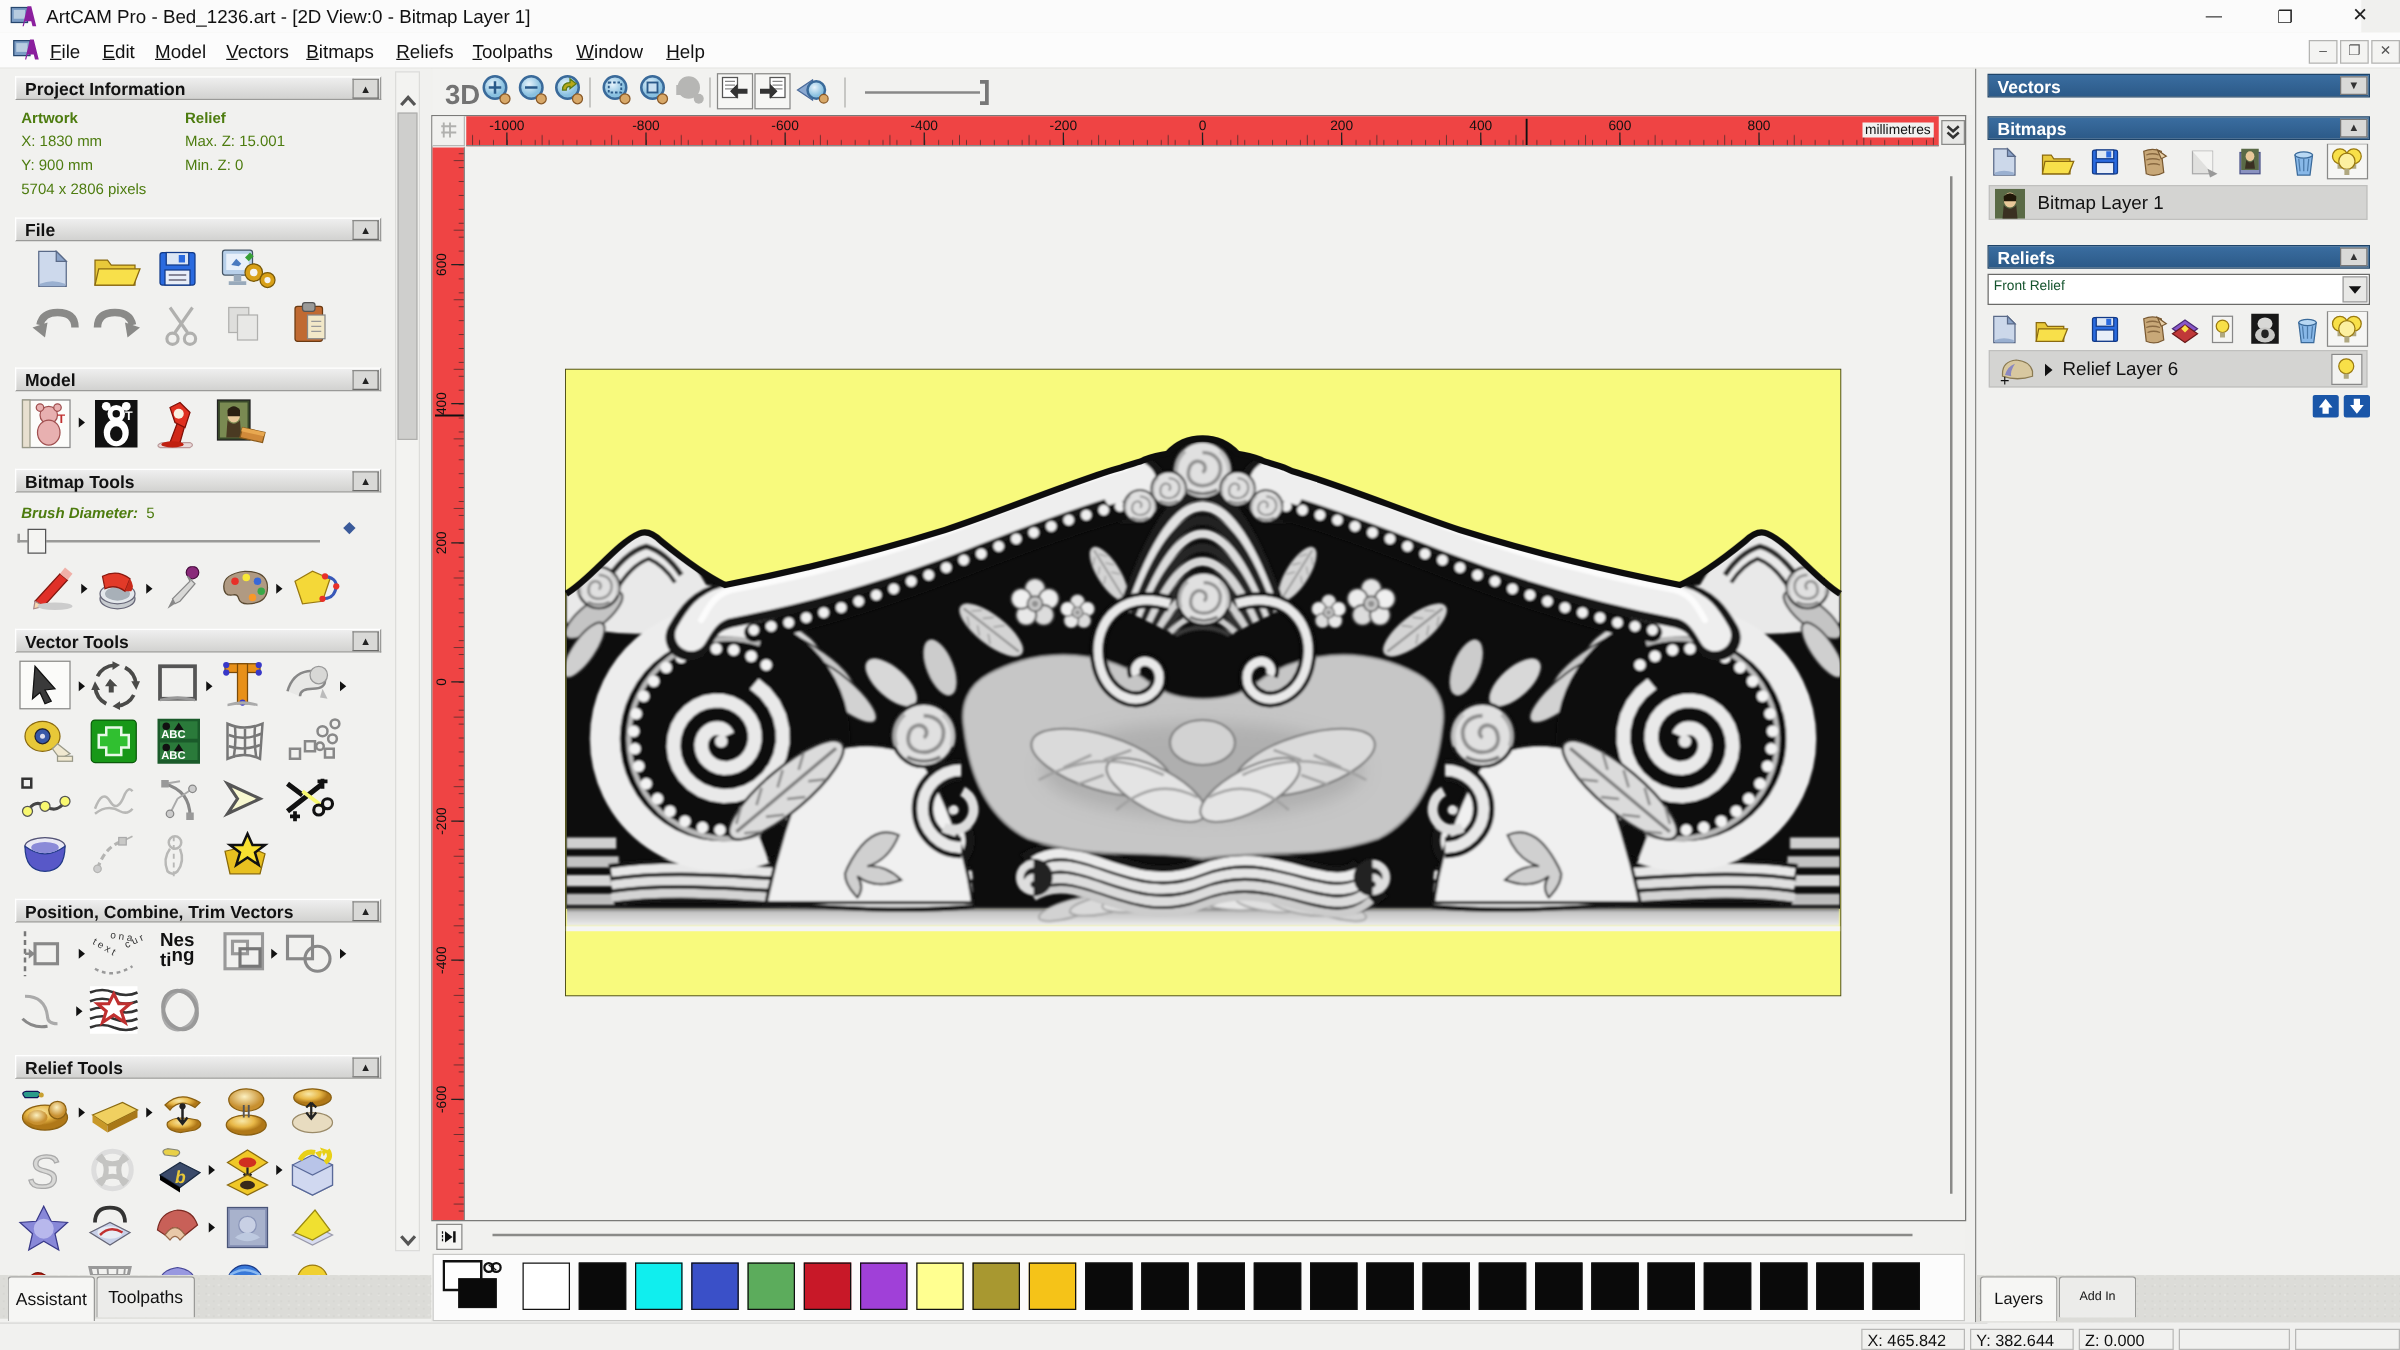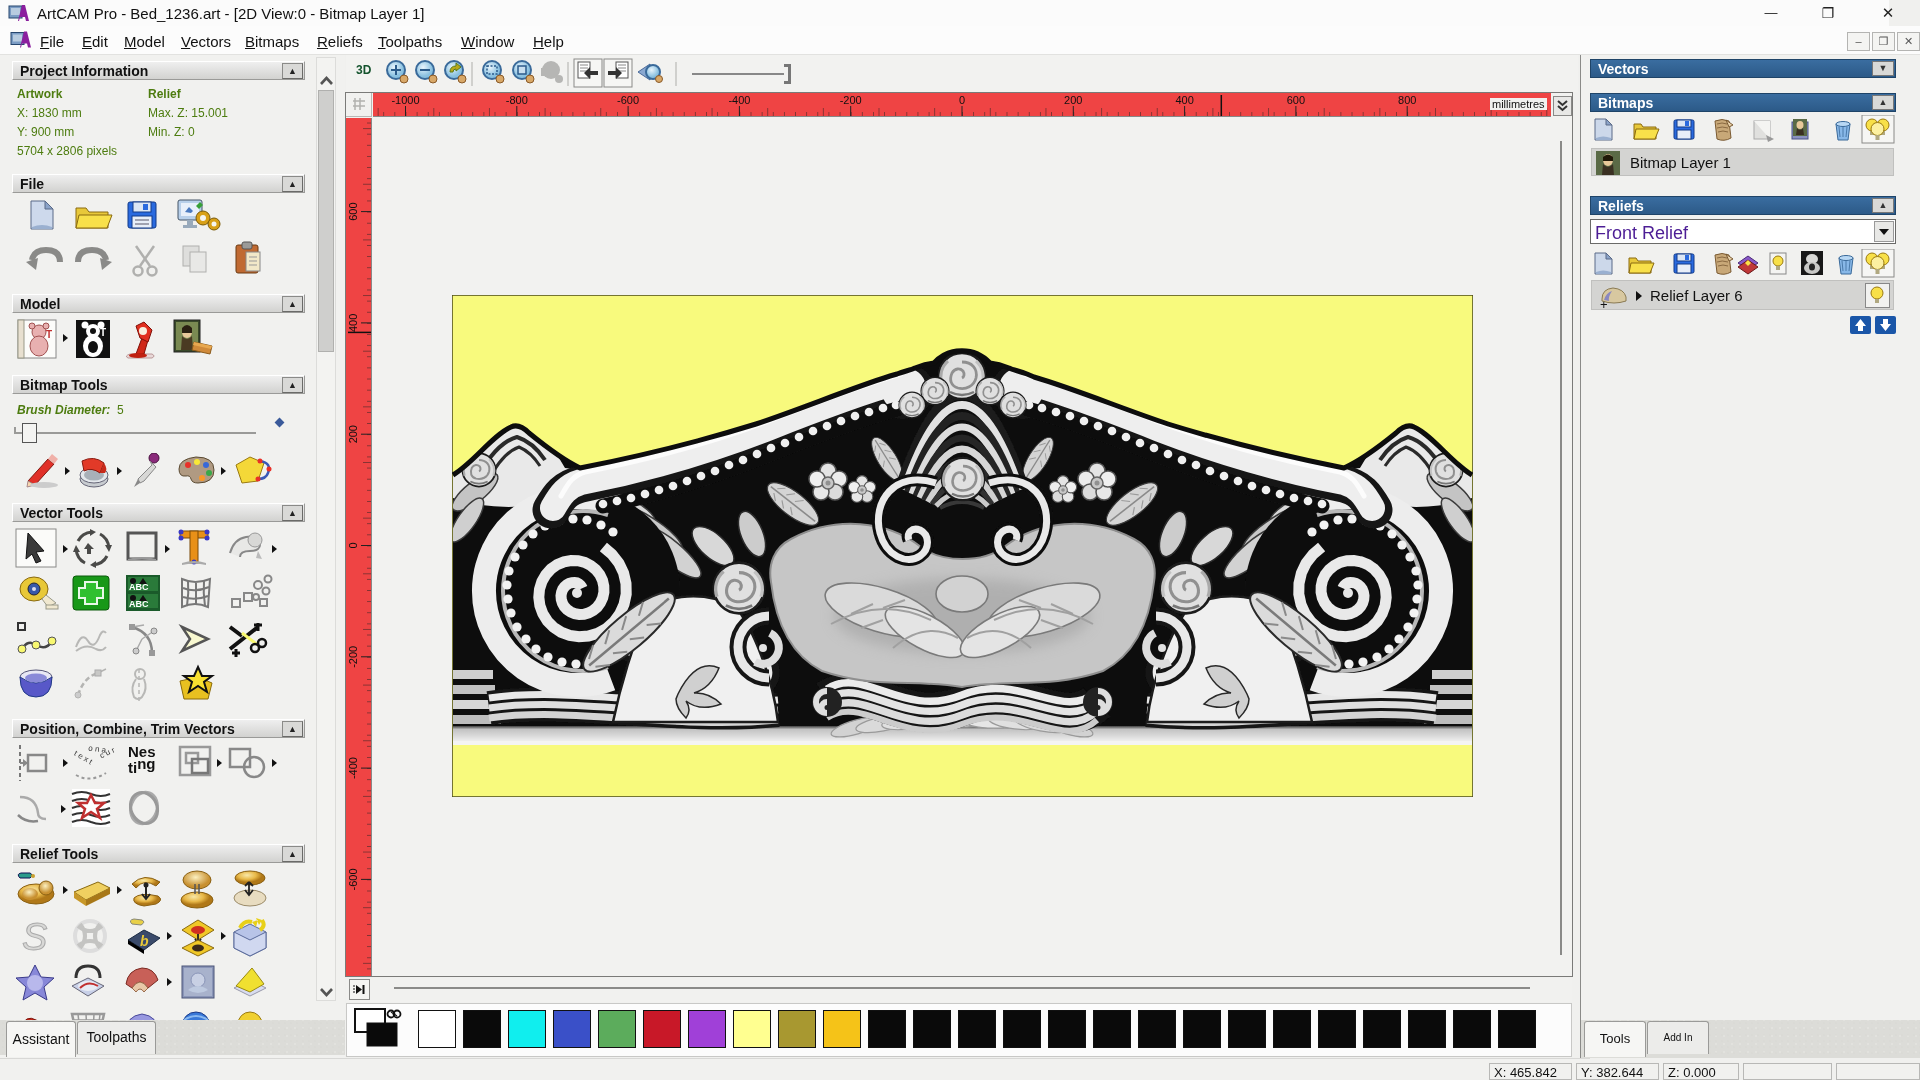--- a/index.html
+++ b/index.html
@@ -609,21 +609,21 @@
           <path d="M2 3 L7.5 9 L13 3" fill="none" stroke="#555" stroke-width="2.6"></path>
         </svg>
     </div>
     <div class="texture" style="left:0;top:965px;width:345px;height:38px"></div>
     <div class="tab sel" style="left:6px;top:966px;width:70px;height:36px;line-height:34px">Assistant</div>
     <div class="tab" style="left:77px;top:966px;width:79px;height:33px;line-height:31px">Toolpaths</div>
     <div class="abs" style="left:0;top:1000px;width:345px;height:3px;background:#f1f1ef"></div>
   </div>
 
   <div class="abs" id="cantool">
-    <div class="abs" style="left:10px;top:8px;font-size:12px;font-weight:bold;color:#14532d">3D</div>
+    <div class="abs" style="left:10px;top:8px;font-size:22px;font-weight:bold;color:#737373">3D</div>
     <svg class="icon" style="left:38px;top:3px" width="460" height="33" viewBox="0 0 460 33">
       <defs>
         <radialGradient id="lens" cx="40%" cy="35%">
             <stop offset="0%" stop-color="#e8f4fc"></stop>
             <stop offset="100%" stop-color="#88c0e0"></stop>
           </radialGradient>
       </defs>
       <g id="mag1">
         <circle cx="12" cy="12" r="9" fill="url(#lens)" stroke="#3a6a9a" stroke-width="2"></circle>
         <line x1="7" y1="12" x2="17" y2="12" stroke="#2a5a8a" stroke-width="2"></line>
@@ -1183,21 +1183,21 @@
       <svg class="icon" style="left:4px;top:2px" width="24" height="24" viewBox="0 0 24 24">
         <rect x="0" y="0" width="24" height="24" fill="#5a6a46"></rect>
         <ellipse cx="12" cy="9" rx="5" ry="6" fill="#e8c89a"></ellipse>
         <path d="M7 13 Q12 19 17 13 L18 24 L6 24 Z" fill="#3a3022"></path>
         <path d="M7 6 Q12 1 17 6 L17 10 L7 10 Z" fill="#201808"></path>
       </svg>
       <span style="position:absolute;left:38px;top:5px">Bitmap Layer 1</span>
     </div>
     <div class="bluehead" style="top:141px">Reliefs<div class="bhbtn">▲</div></div>
     <div class="abs" style="left:9px;top:164px;width:306px;height:25px;background:#fff;border:1px solid #6a6a68">
-      <span style="position:absolute;left:4px;top:3px;font-size:18px;color:#4c1d95">Front Relief</span>
+      <span style="position:absolute;left:4px;top:3px;font-size:11px;color:#14532d">Front Relief</span>
       <div class="abs" style="right:1px;top:1px;width:20px;height:21px;background:#e8e8e6;border:1px solid #999">
         <svg width="18" height="19" viewBox="0 0 18 19">
             <path d="M4 7 L9 13 L14 7 Z" fill="#111"></path>
           </svg>
       </div>
     </div>
     <svg class="icon" style="left:0;top:194px" width="340" height="30" viewBox="0 0 340 30">
       <use href="#rp-page"></use>
       <g transform="translate(47,5)">
         <path d="M1 4 L8 4 L10 7 L23 7 L23 19 L1 19 Z" fill="#e8c83a" stroke="#8a6a10"></path>
@@ -1262,21 +1262,21 @@
           </svg>
       </div>
     </div>
     <svg class="icon" style="left:269px;top:261px" width="48" height="20" viewBox="0 0 48 20">
       <rect x="0" y="0" width="21" height="18" rx="2" fill="#1a56a8"></rect>
       <path d="M10.5 3 L16 10 L13 10 L13 15 L8 15 L8 10 L5 10 Z" fill="#fff"></path>
       <rect x="25" y="0" width="21" height="18" rx="2" fill="#1a56a8"></rect>
       <path d="M35.5 15 L30 8 L33 8 L33 3 L38 3 L38 8 L41 8 Z" fill="#fff"></path>
     </svg>
     <div class="texture" style="left:0;top:965px;width:340px;height:38px"></div>
-    <div class="tab sel" style="left:3px;top:966px;width:62px;height:36px;line-height:34px;font-size:13px">Tools</div>
+    <div class="tab sel" style="left:3px;top:966px;width:62px;height:36px;line-height:34px;font-size:13px">Layers</div>
     <div class="tab" style="left:66px;top:966px;width:62px;height:33px;line-height:31px;font-size:10px">Add In</div>
   </div>
 
   <div class="abs" id="statusbar">
     <div class="scell" style="left:1489px;width:83px">X: 465.842</div>
     <div class="scell" style="left:1576px;width:83px">Y: 382.644</div>
     <div class="scell" style="left:1663px;width:76px">Z: 0.000</div>
     <div class="scell" style="left:1743px;width:89px"></div>
     <div class="scell" style="left:1836px;width:84px"></div>
   </div>

